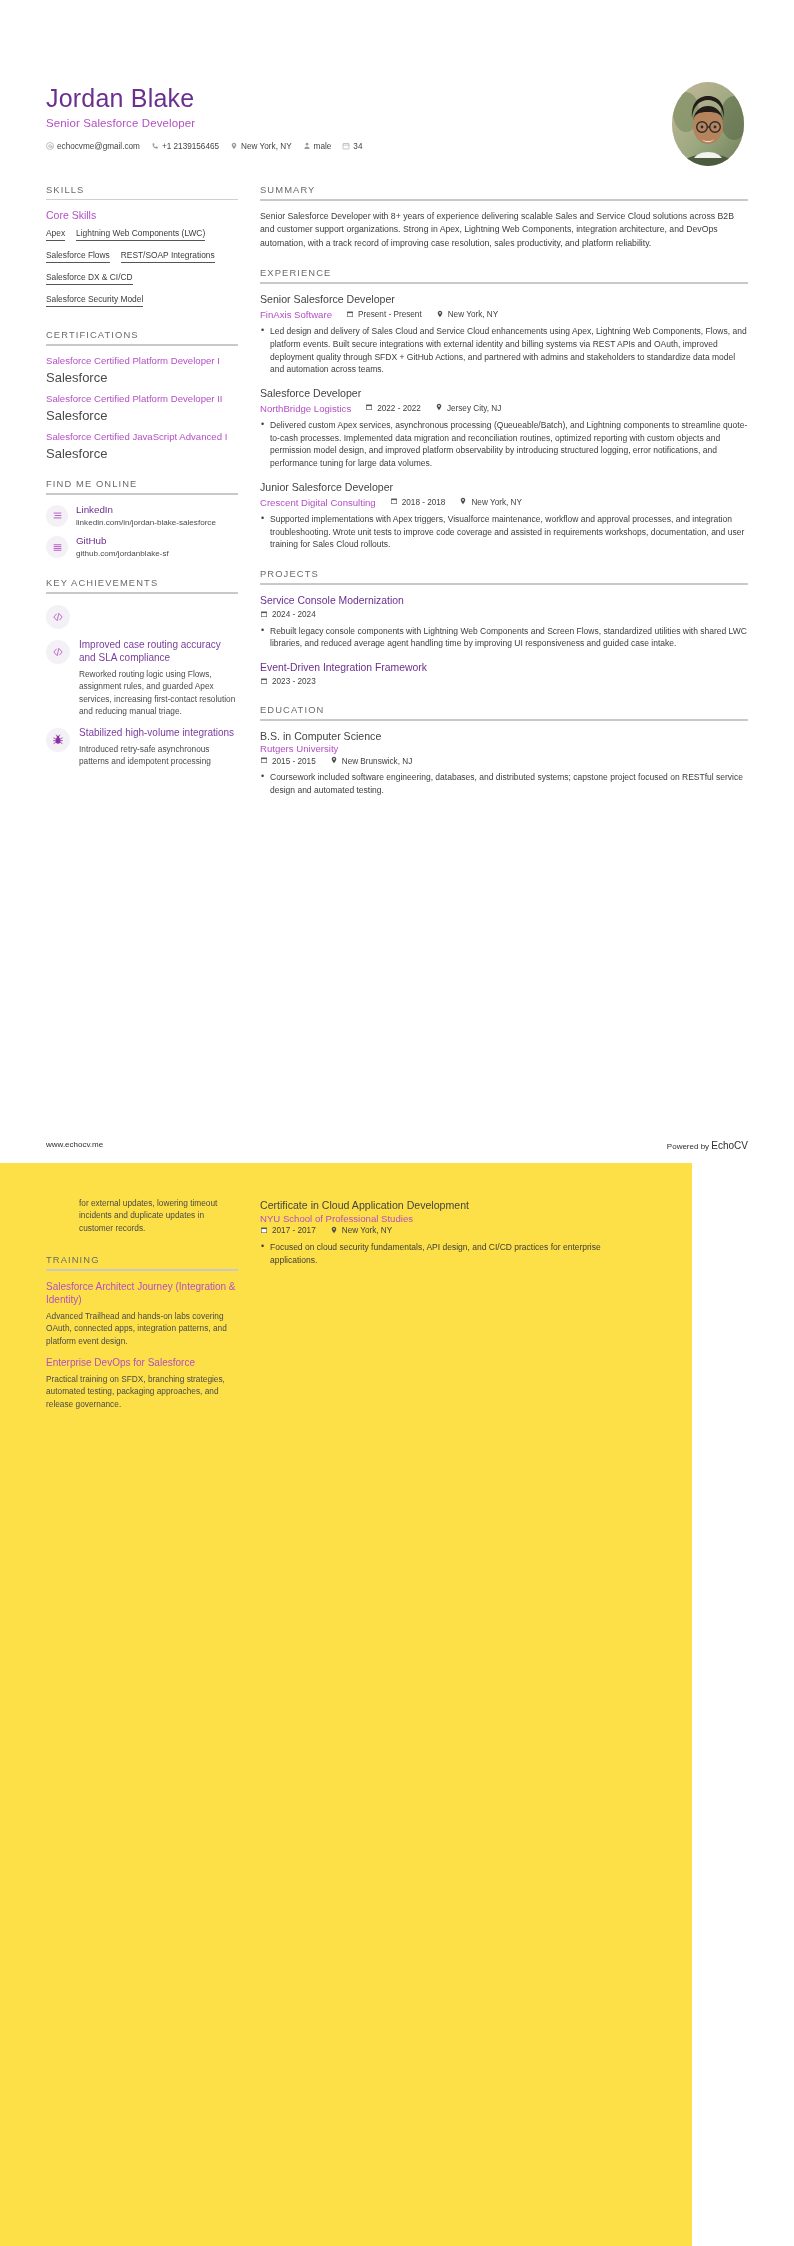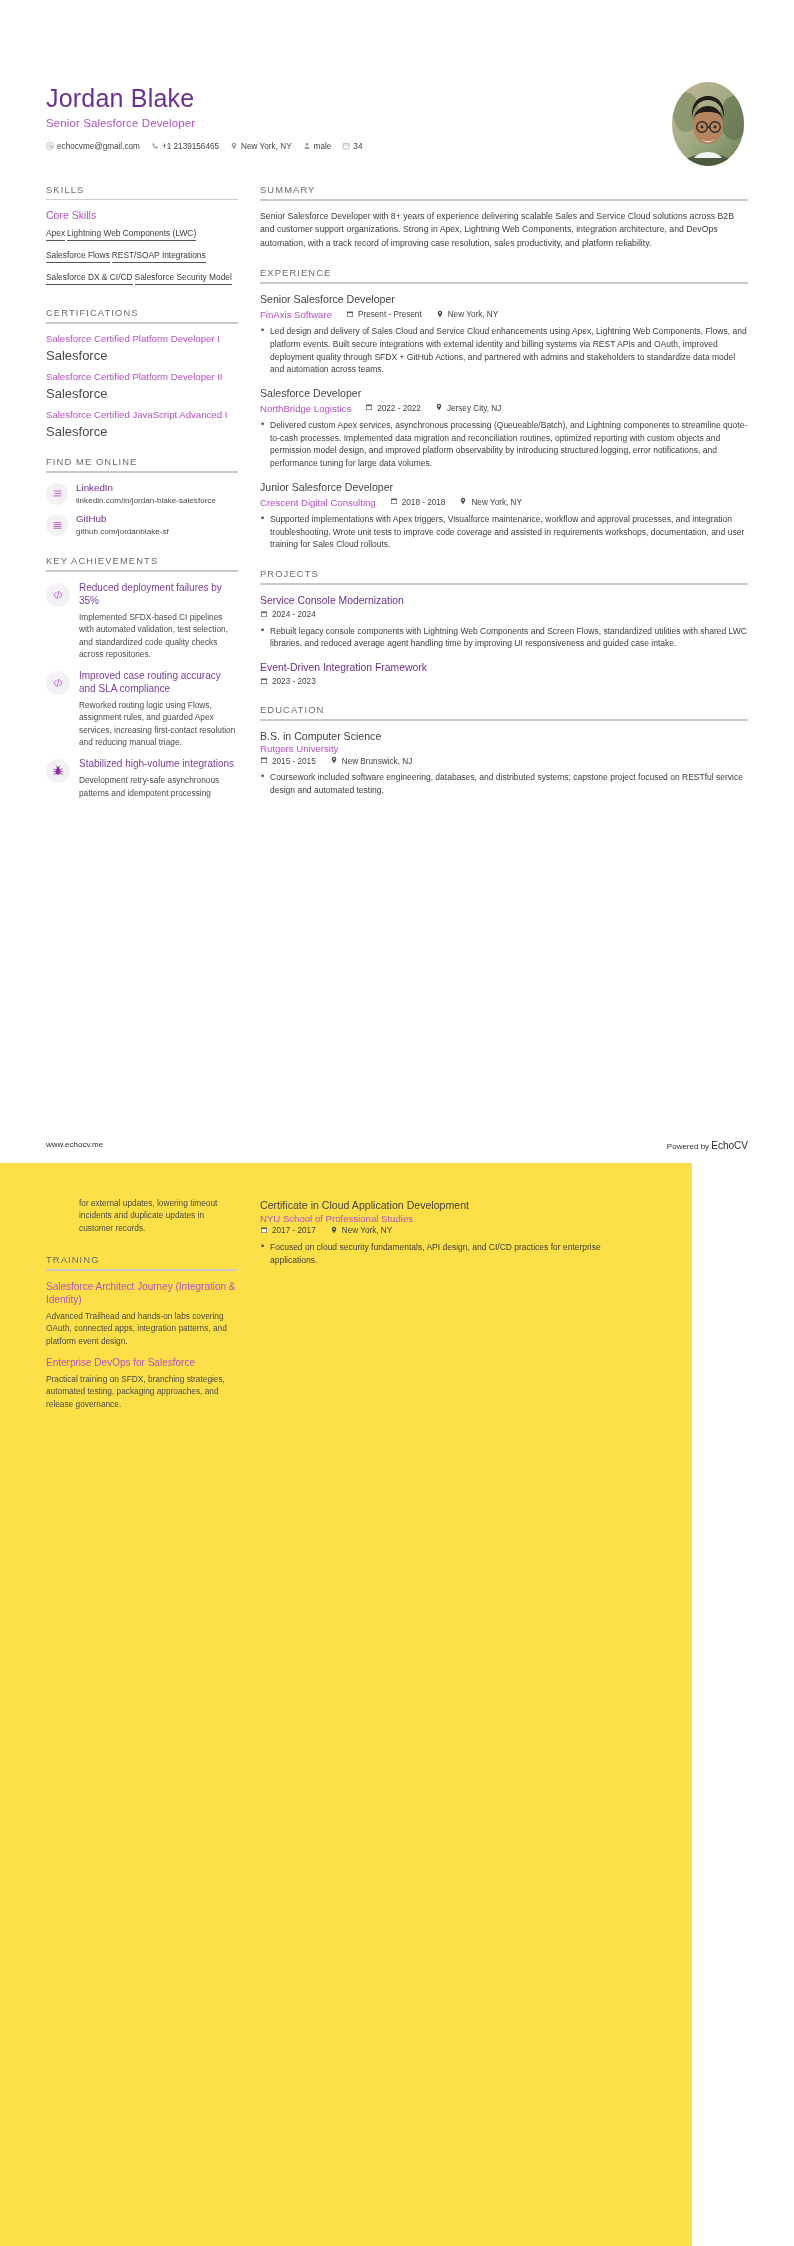--- a/index.html
+++ b/index.html
@@ -103,21 +103,21 @@
 
   
   .skills-group-title {
     font-size: 10.5px;
     color: #b44fc4;
     margin-bottom: 7px;
   }
   .skill-tags {
     display: flex;
     flex-wrap: wrap;
-    gap: 4px 2px;
+    gap: 4px 11px;
   }
   .skill-tag {
     font-size: 8.4px;
     color: #3b3b3b;
     border-bottom: 1px solid #555555;
     padding-bottom: 2px;
     margin-bottom: 5px;
     white-space: nowrap;
   }
 
@@ -428,24 +428,20 @@
         <div class="section">
           <div class="section-title">KEY ACHIEVEMENTS</div>
           <div class="section-rule"></div>
 
           <div class="ach-item">
             <span class="ach-icon">
               <svg width="12" height="12" viewBox="0 0 18 18">
                   <path d="M6.6 4.6L2.8 9l3.8 4.4M11.4 4.6L15.2 9l-3.8 4.4M10.3 3.6L7.7 14.4" stroke="#b44fc4" stroke-width="1.25" fill="none" stroke-linecap="round" stroke-linejoin="round"></path>
                 </svg>
             </span>
-            <div class="ach-body">
-              <div class="ach-title">Reduced deployment failures by 35%</div>
-              <div class="ach-desc">Implemented SFDX-based CI pipelines with automated validation, test selection, and standardized code quality checks across repositories.</div>
-            </div>
           </div>
 
           <div class="ach-item">
             <span class="ach-icon">
               <svg width="12" height="12" viewBox="0 0 18 18">
                   <path d="M6.6 4.6L2.8 9l3.8 4.4M11.4 4.6L15.2 9l-3.8 4.4M10.3 3.6L7.7 14.4" stroke="#b44fc4" stroke-width="1.25" fill="none" stroke-linecap="round" stroke-linejoin="round"></path>
                 </svg>
             </span>
             <div class="ach-body">
               <div class="ach-title">Improved case routing accuracy and SLA compliance</div>
@@ -456,21 +452,21 @@
           <div class="ach-item">
             <span class="ach-icon">
               <svg width="12" height="12" viewBox="0 0 18 18">
                   <ellipse cx="9" cy="10" rx="3.6" ry="4.6" fill="#8e2fa8"></ellipse>
                   <circle cx="9" cy="4.6" r="2.1" fill="#8e2fa8"></circle>
                   <path d="M5.4 7.4L2.6 6M5.4 10H2.4M5.4 12.6L2.8 14.2M12.6 7.4L15.4 6M12.6 10h3M12.6 12.6l2.6 1.6M7.6 3L6.4 1.4M10.4 3l1.2-1.6" stroke="#8e2fa8" stroke-width="1.2" stroke-linecap="round"></path>
                 </svg>
             </span>
             <div class="ach-body">
               <div class="ach-title">Stabilized high-volume integrations</div>
-              <div class="ach-desc">Development retry-safe asynchronous patterns and idempotent processing</div>
+              <div class="ach-desc">Introduced retry-safe asynchronous patterns and idempotent processing</div>
             </div>
           </div>
         </div>
 
       </div>
 
       <div class="col-right">
 
         <div class="section">
           <div class="section-title">SUMMARY</div>

